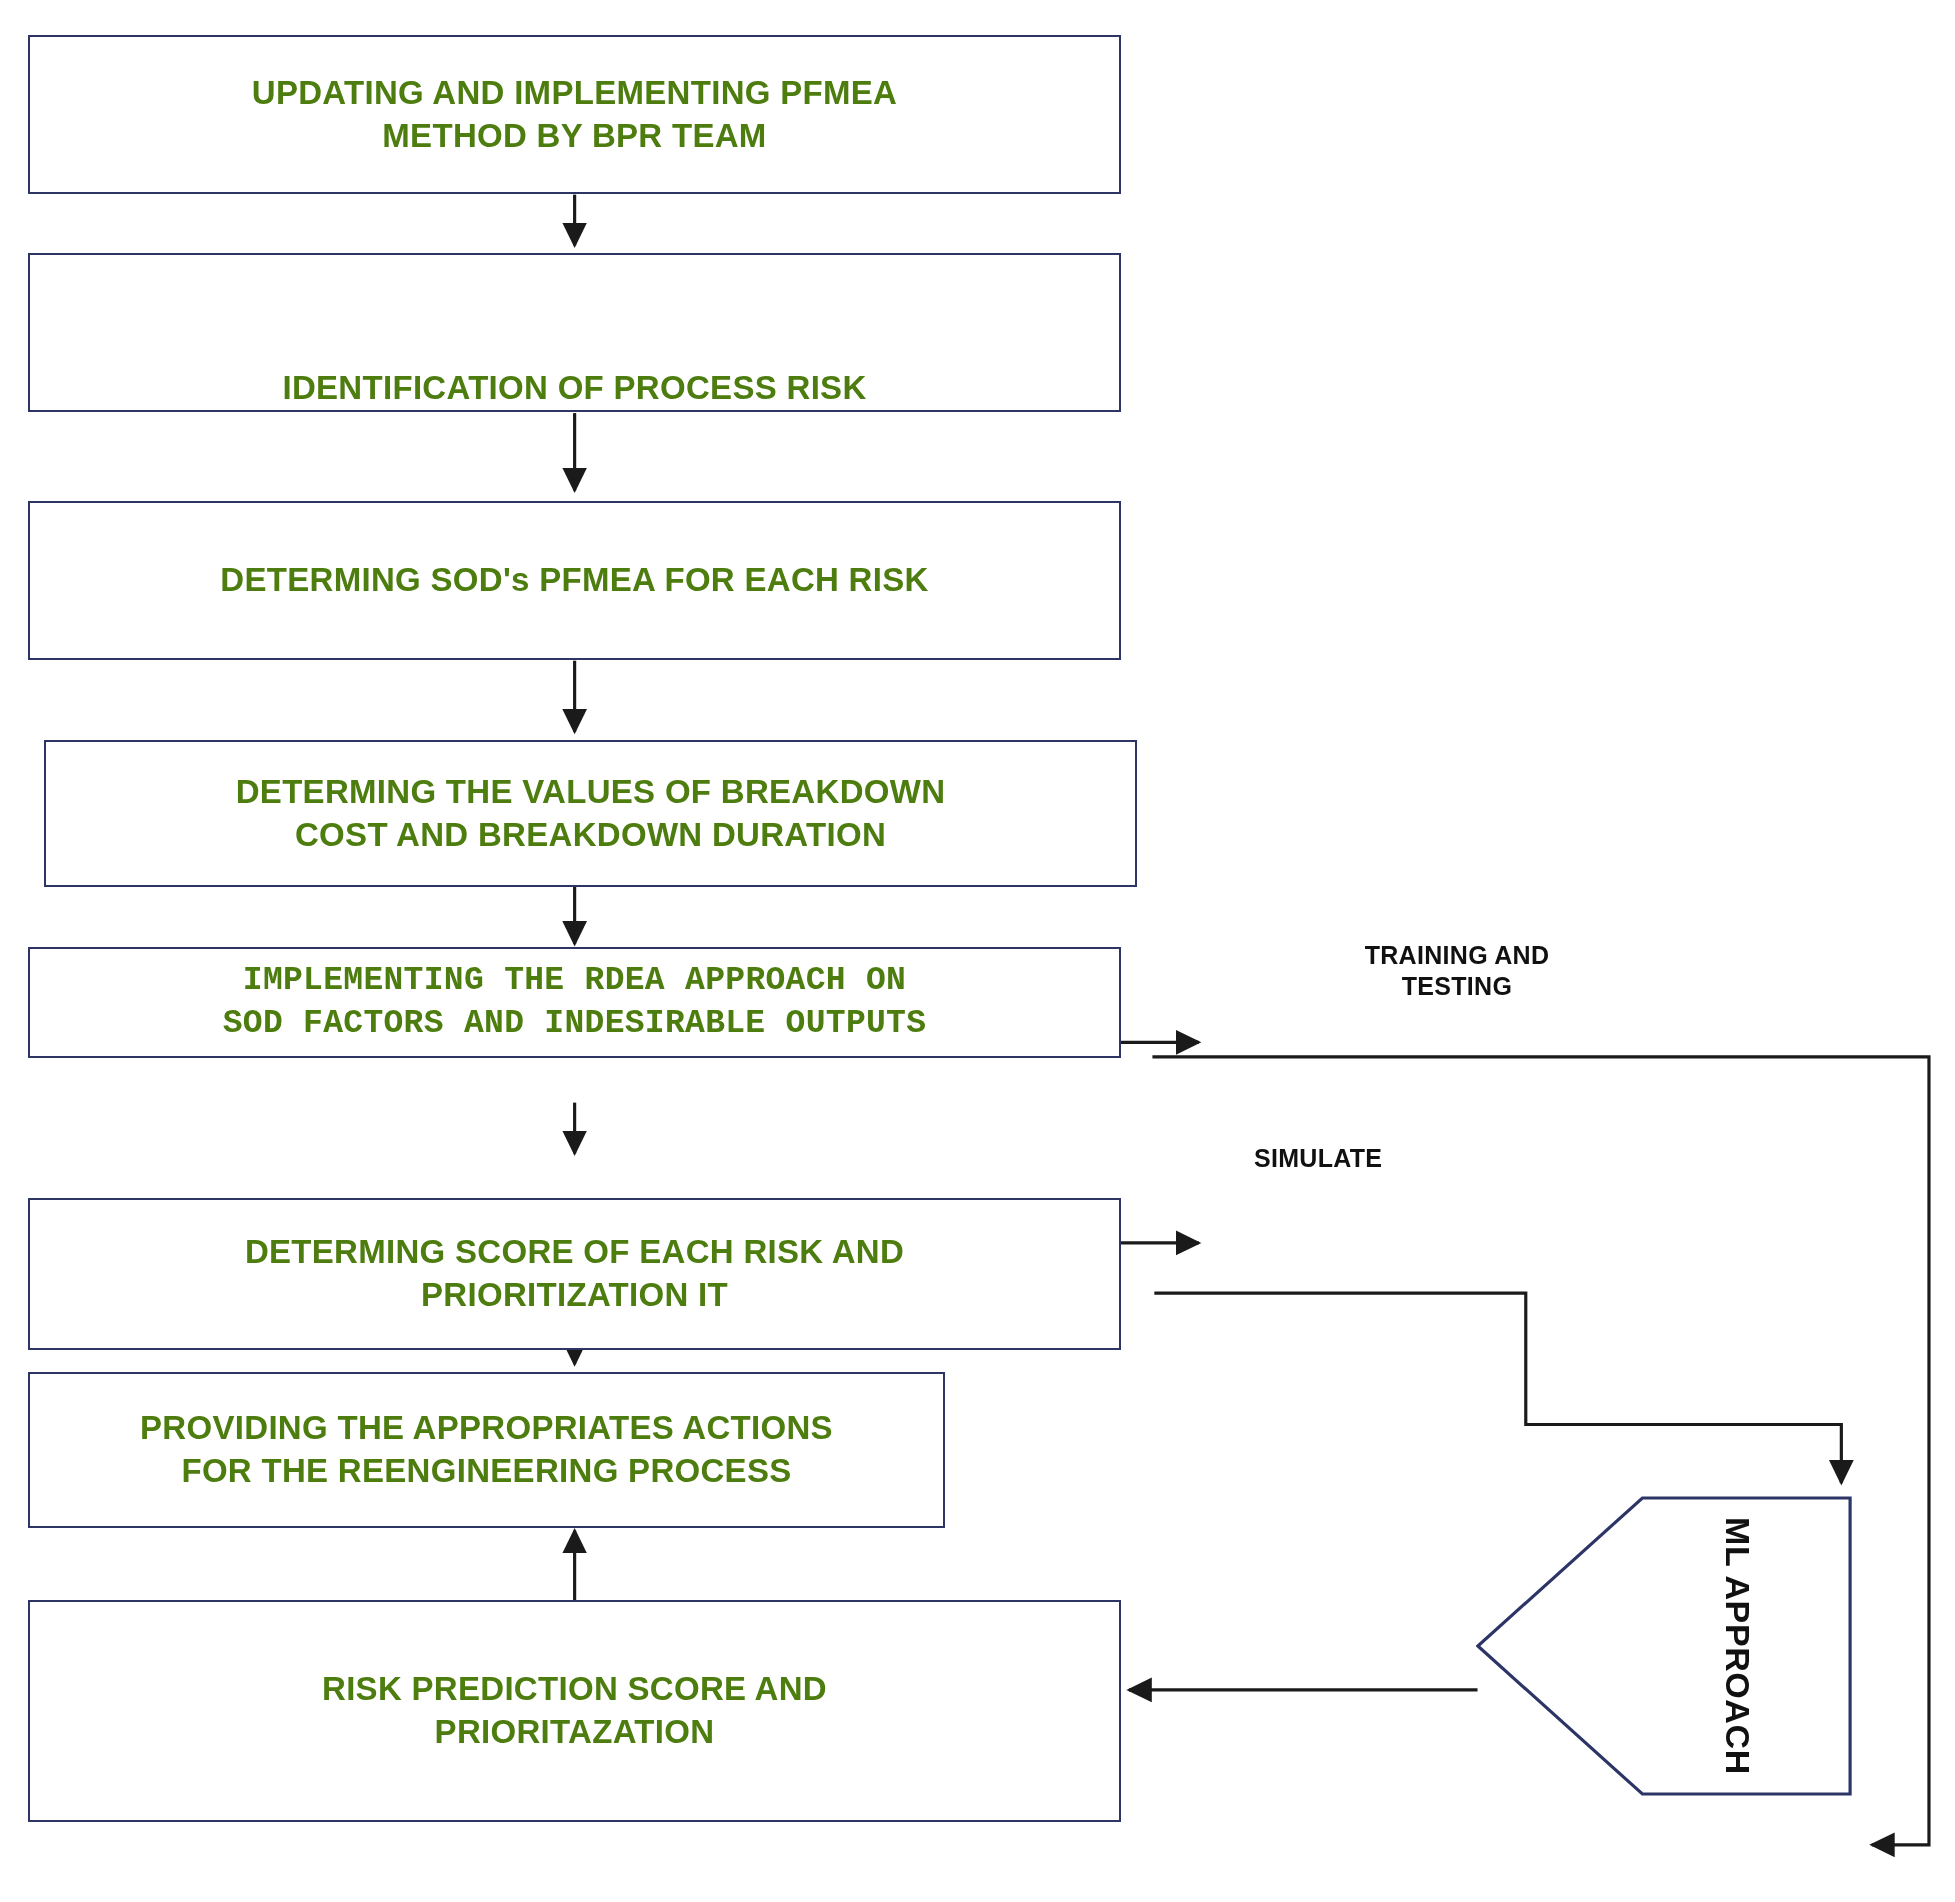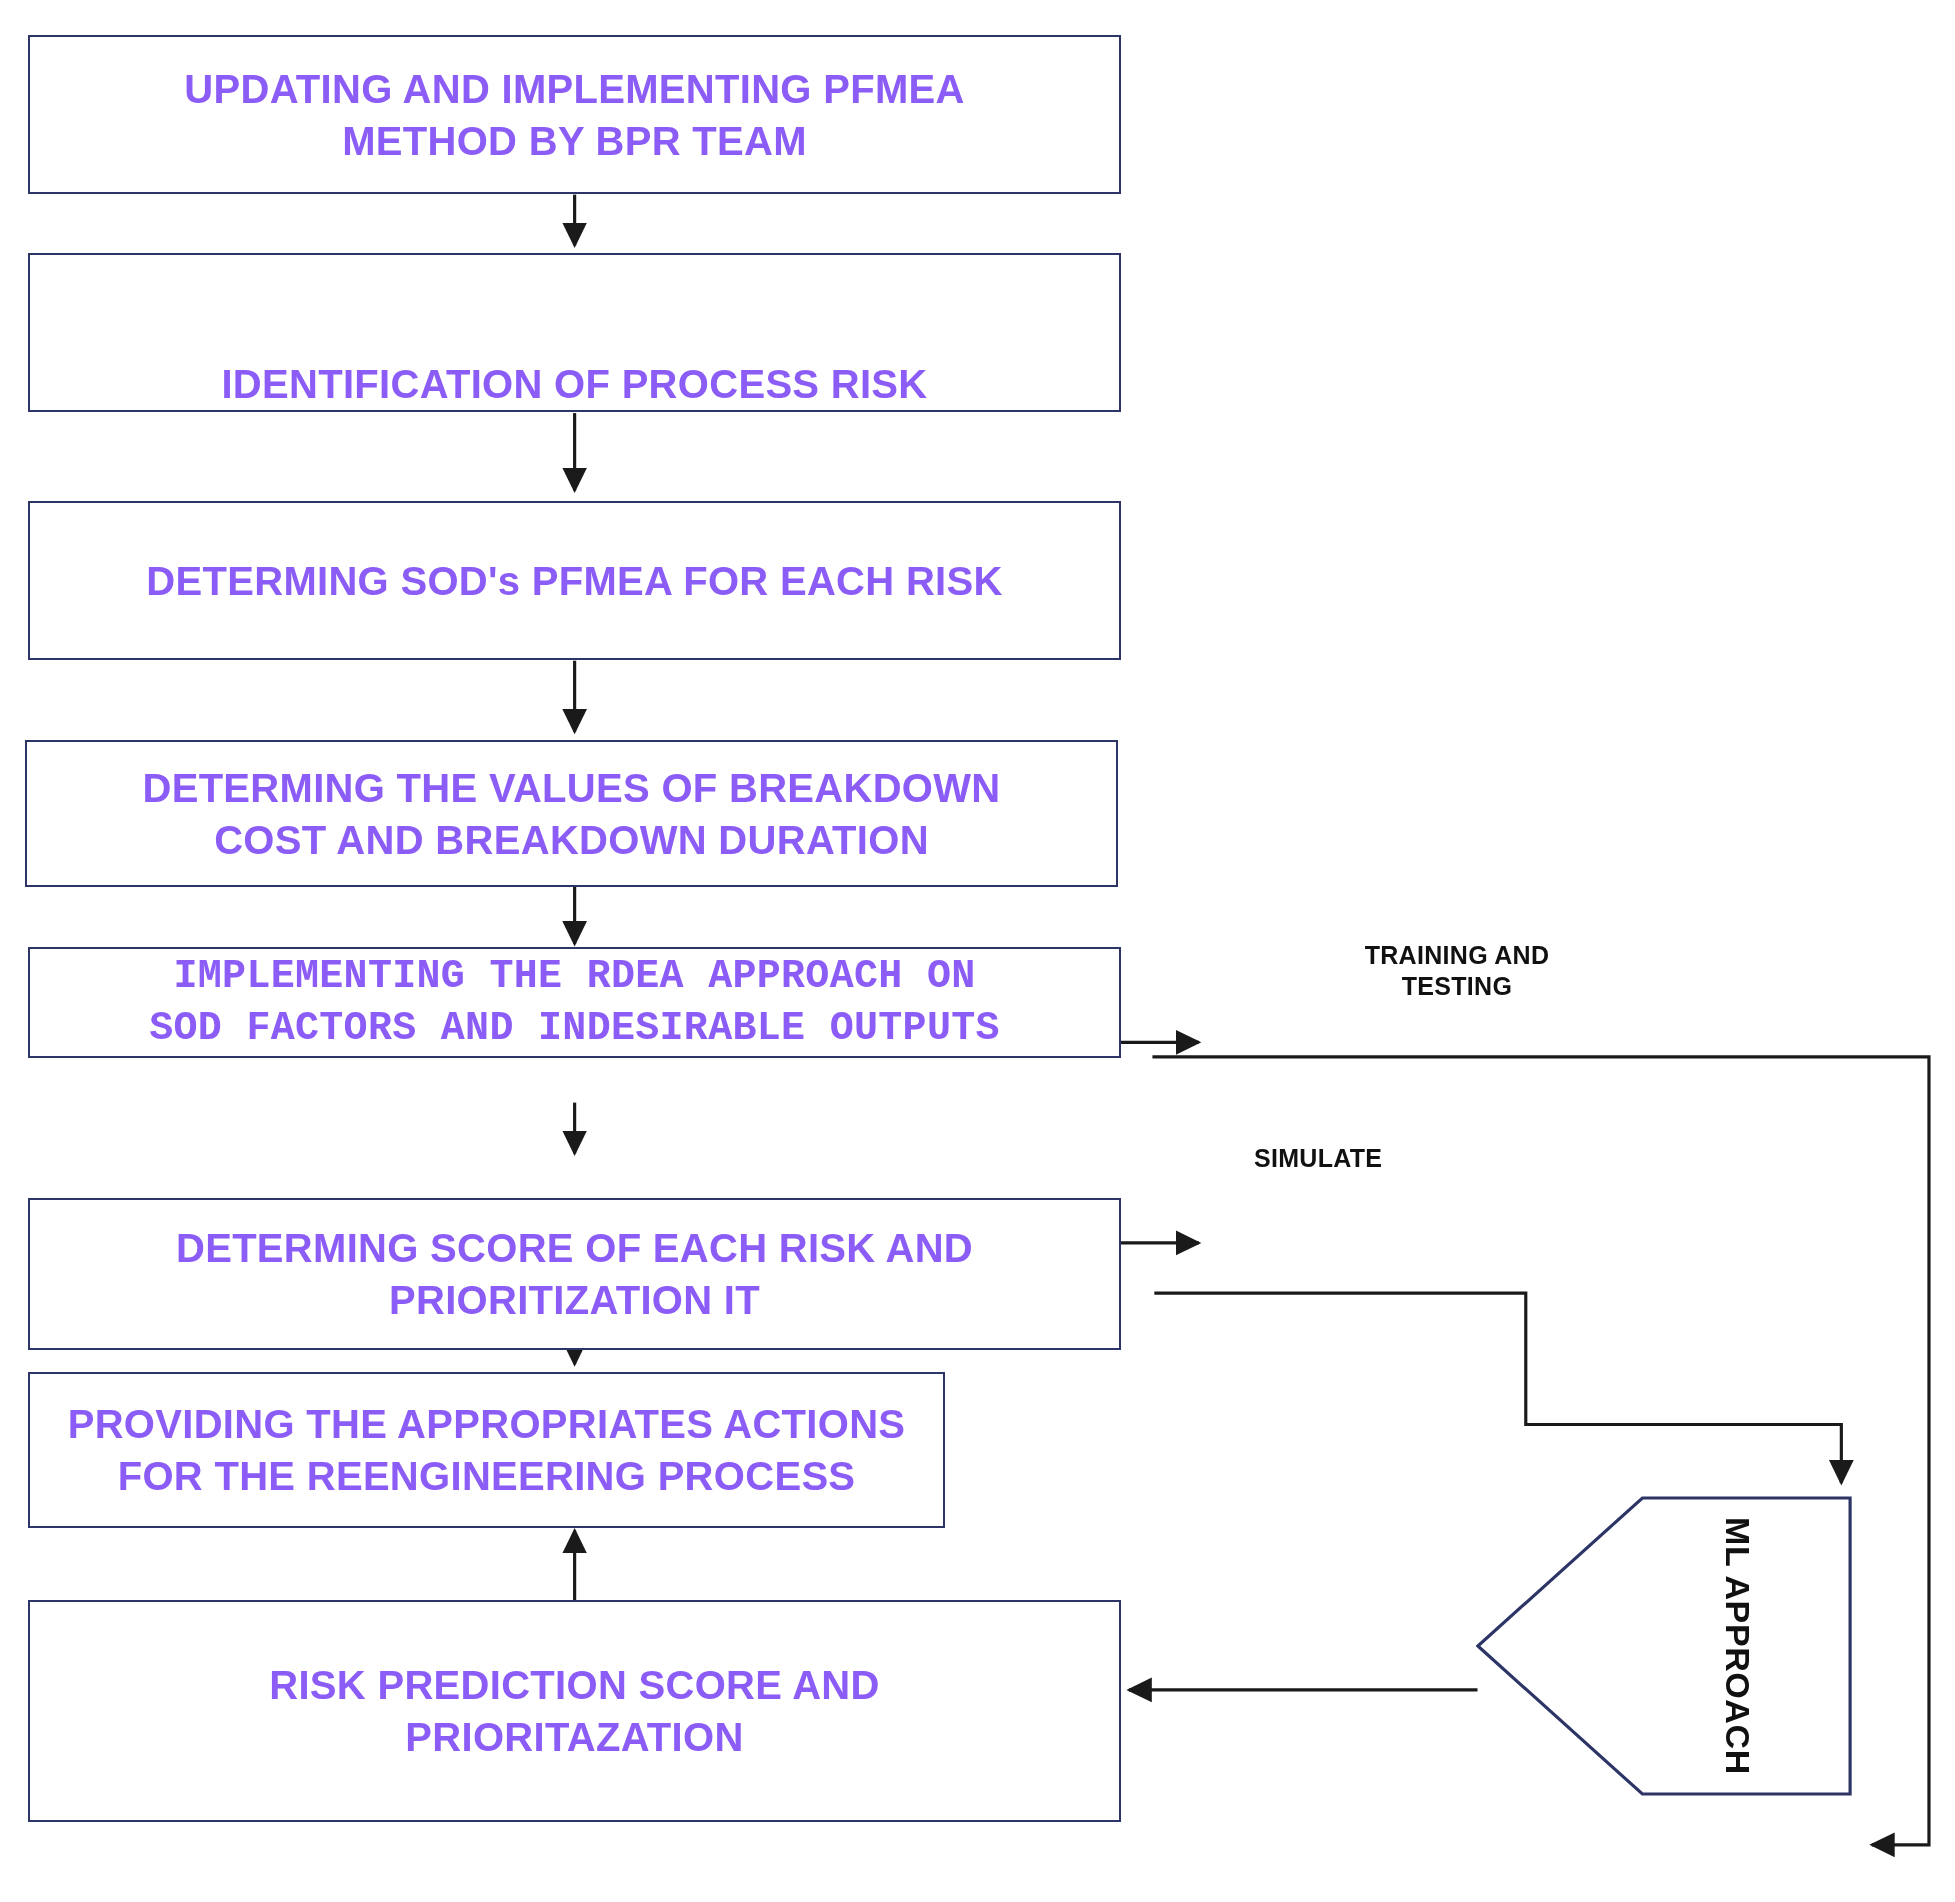--- a/index.html
+++ b/index.html
@@ -20,22 +20,22 @@
     box-sizing:border-box;
     background:#ffffff;
     border:2.5px solid #2c3566;
     display:flex;
     align-items:center;
     justify-content:center;
     text-align:center;
   }
   .node .label{
     font-weight:bold;
-    color:#8b5cf6;
-    font-size:40px;
+    color:#4d7c0f;
+    font-size:33px;
     line-height:1.30;
     letter-spacing:0.3px;
     padding:0 16.5px;
     white-space:pre-line;
   }
   
   .pentagon{
     position:absolute;
     box-sizing:border-box;
   }
@@ -114,21 +114,21 @@
   </div>
 
   <div class="node" style="left:28px;top:253px;width:1093px;height:159px;align-items:flex-end;">
     <div class="label">IDENTIFICATION OF PROCESS RISK</div>
   </div>
 
   <div class="node" style="left:28px;top:501px;width:1093px;height:159px;">
     <div class="label">DETERMING SOD's PFMEA FOR EACH RISK</div>
   </div>
 
-  <div class="node" style="left:25px;top:740px;width:1093px;height:147px;">
+  <div class="node" style="left:44px;top:740px;width:1093px;height:147px;">
     <div class="label">DETERMING THE VALUES OF  BREAKDOWN
 COST AND BREAKDOWN DURATION</div>
   </div>
 
   <div class="node" style="left:28px;top:947px;width:1093px;height:111px;font-family:Liberation Mono, monospace;">
     <div class="label">IMPLEMENTING THE RDEA APPROACH ON
 SOD FACTORS AND INDESIRABLE OUTPUTS</div>
   </div>
 
   <div class="node" style="left:28px;top:1198px;width:1093px;height:152px;">

